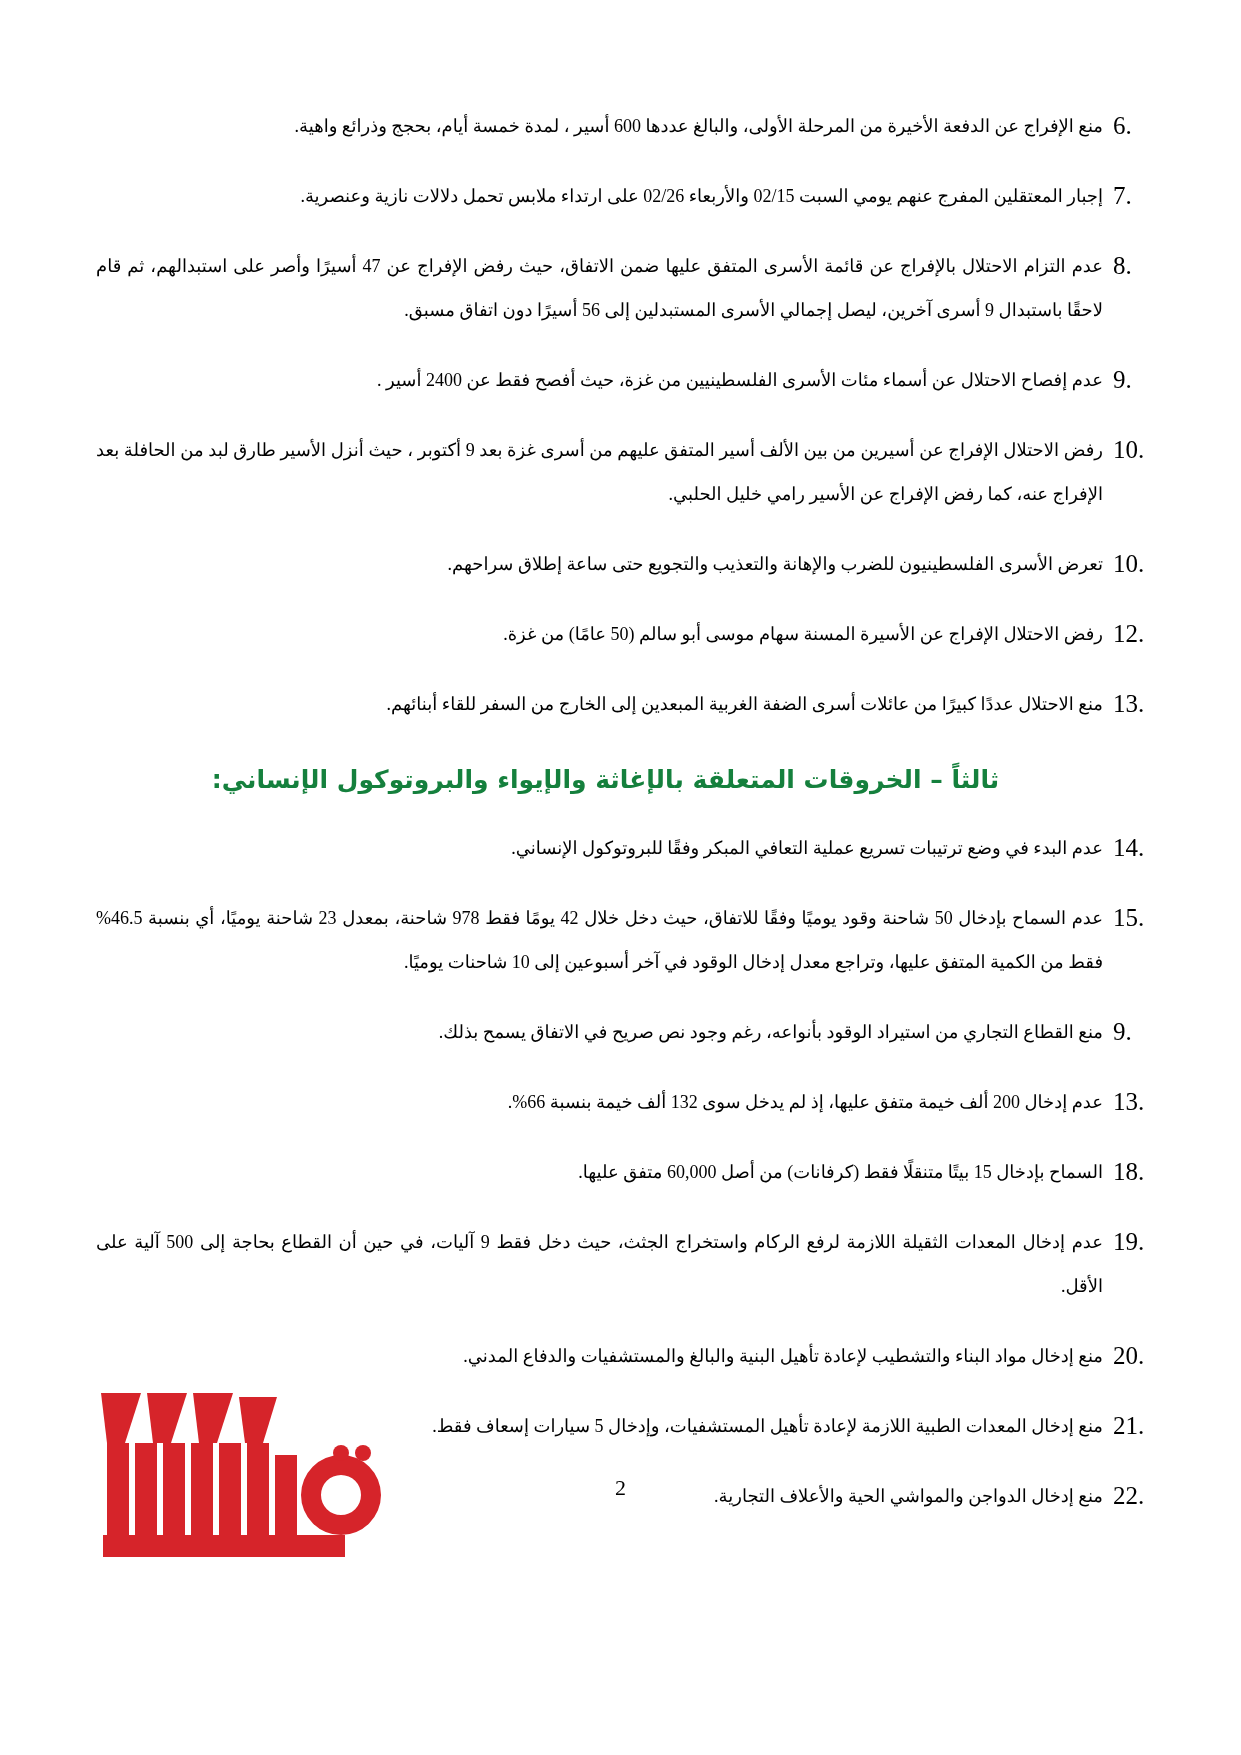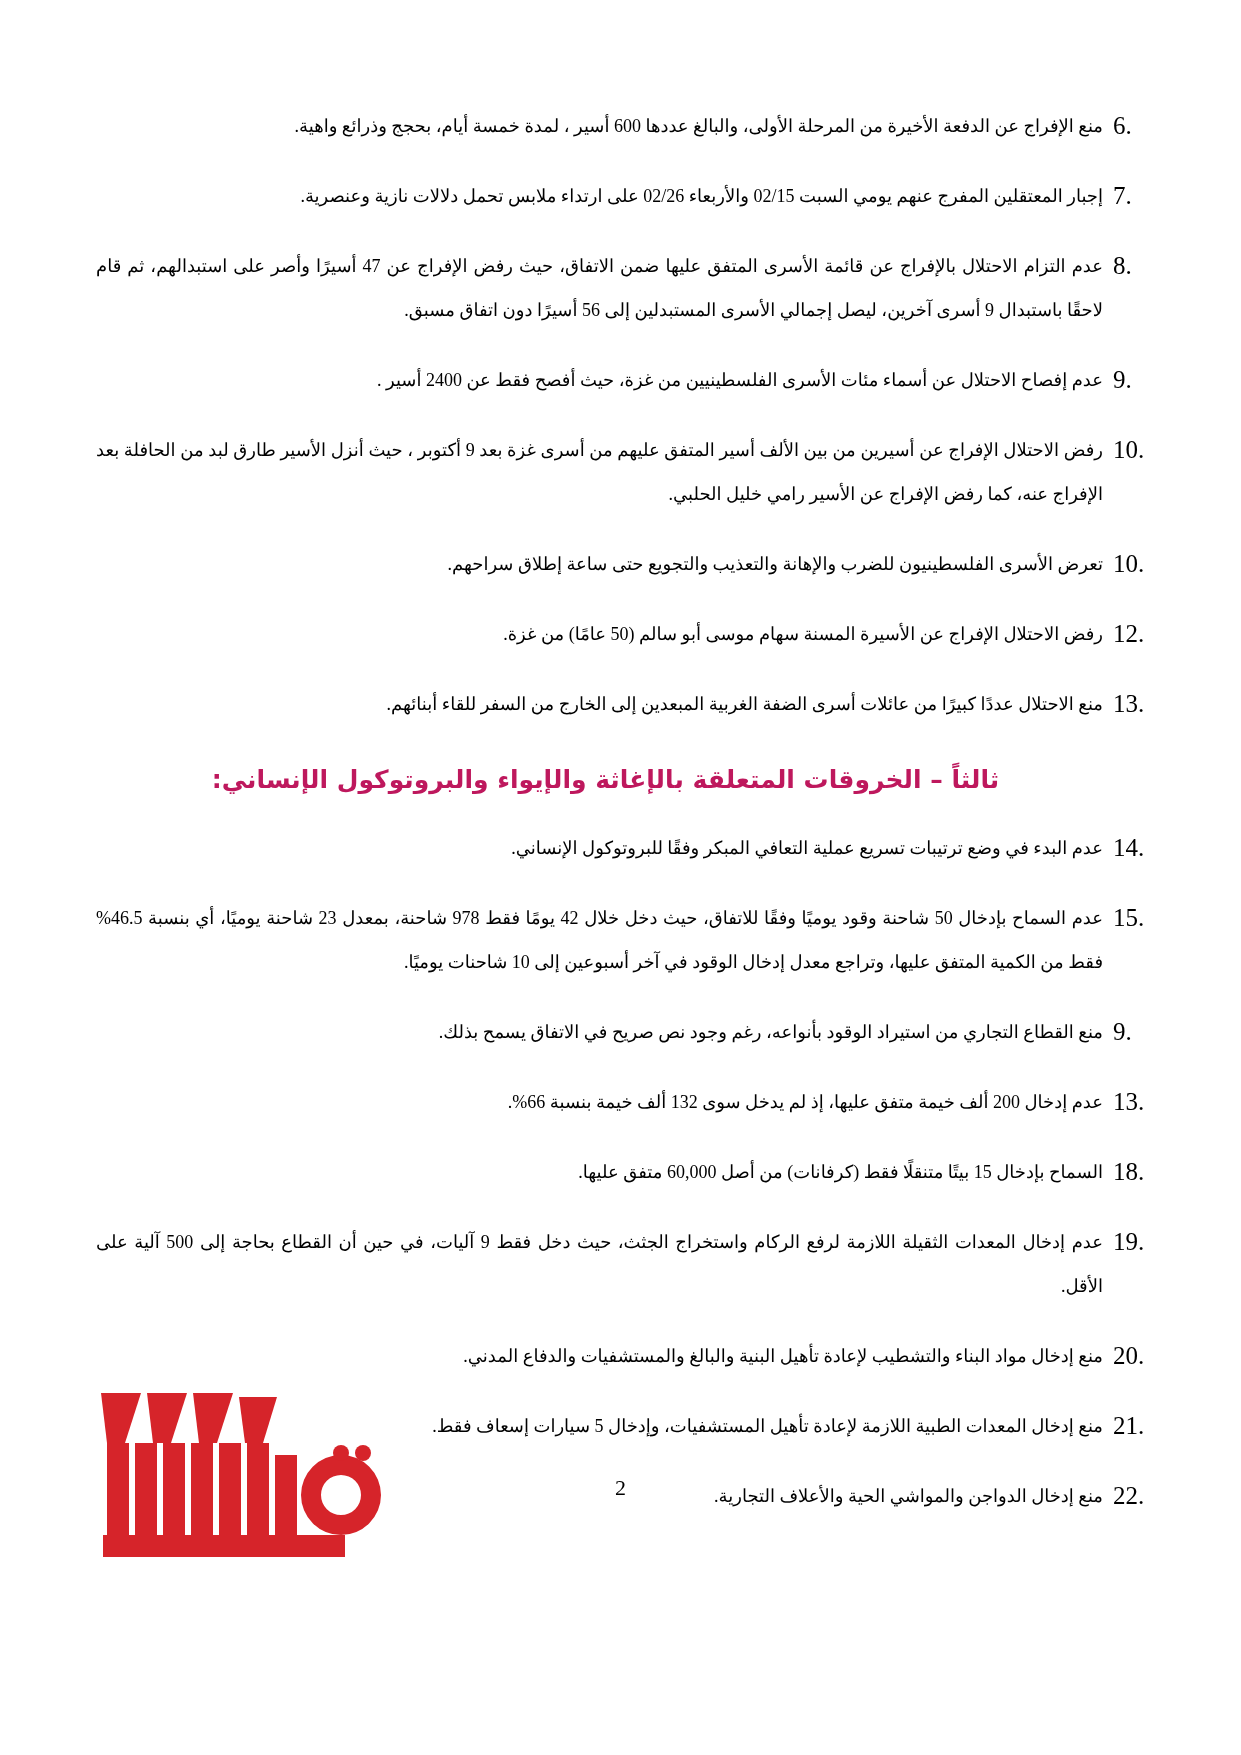--- a/index.html
+++ b/index.html
@@ -67,21 +67,21 @@
   .section-heading {
     direction: rtl;
     text-align: center;
     font-family: "DejaVu Sans", "Liberation Sans", sans-serif;
     font-weight: bold;
     font-size: 25px;
     line-height: 40px;
     letter-spacing: -0.4px;
     margin: 34px 0 26px 0;
     padding-right: 30px;
-    color: #be185d;
+    color: #15803d;
   }
 
   
   .page-number {
     position: absolute;
     left: 0; right: 0;
     top: 1475px;
     text-align: center;
     font-family: "Liberation Serif", "DejaVu Serif", serif;
     font-size: 22px;

